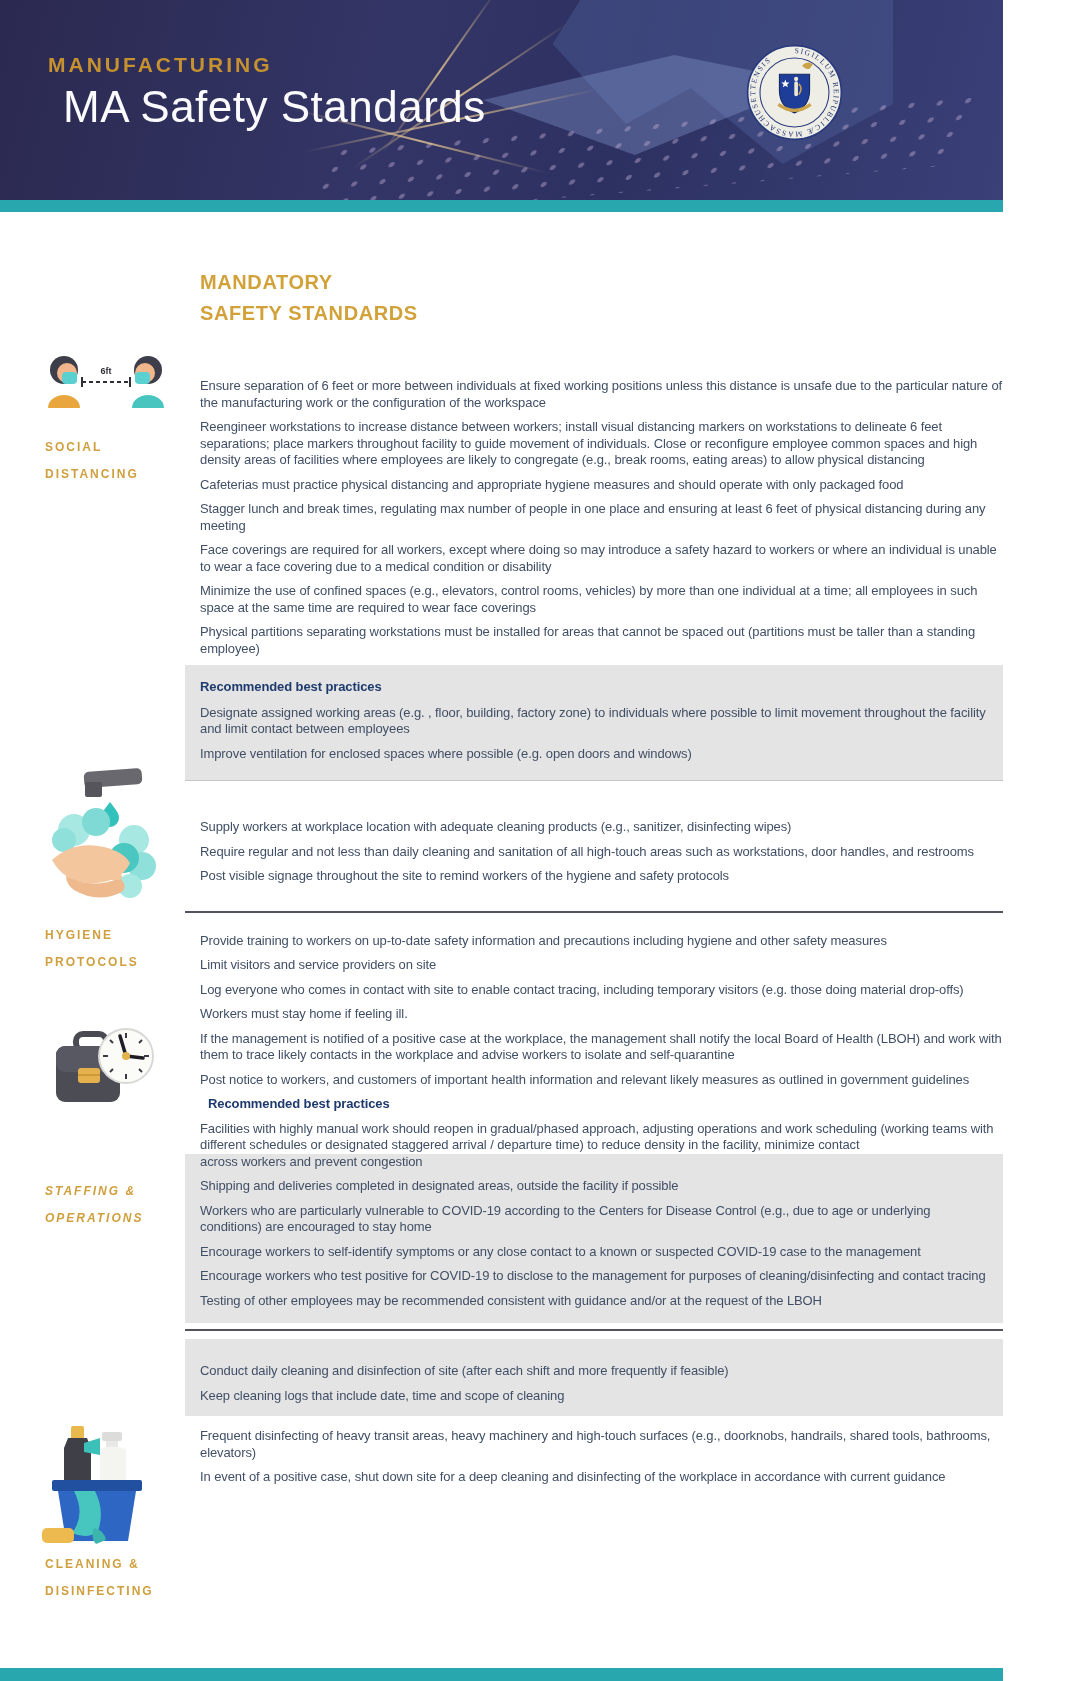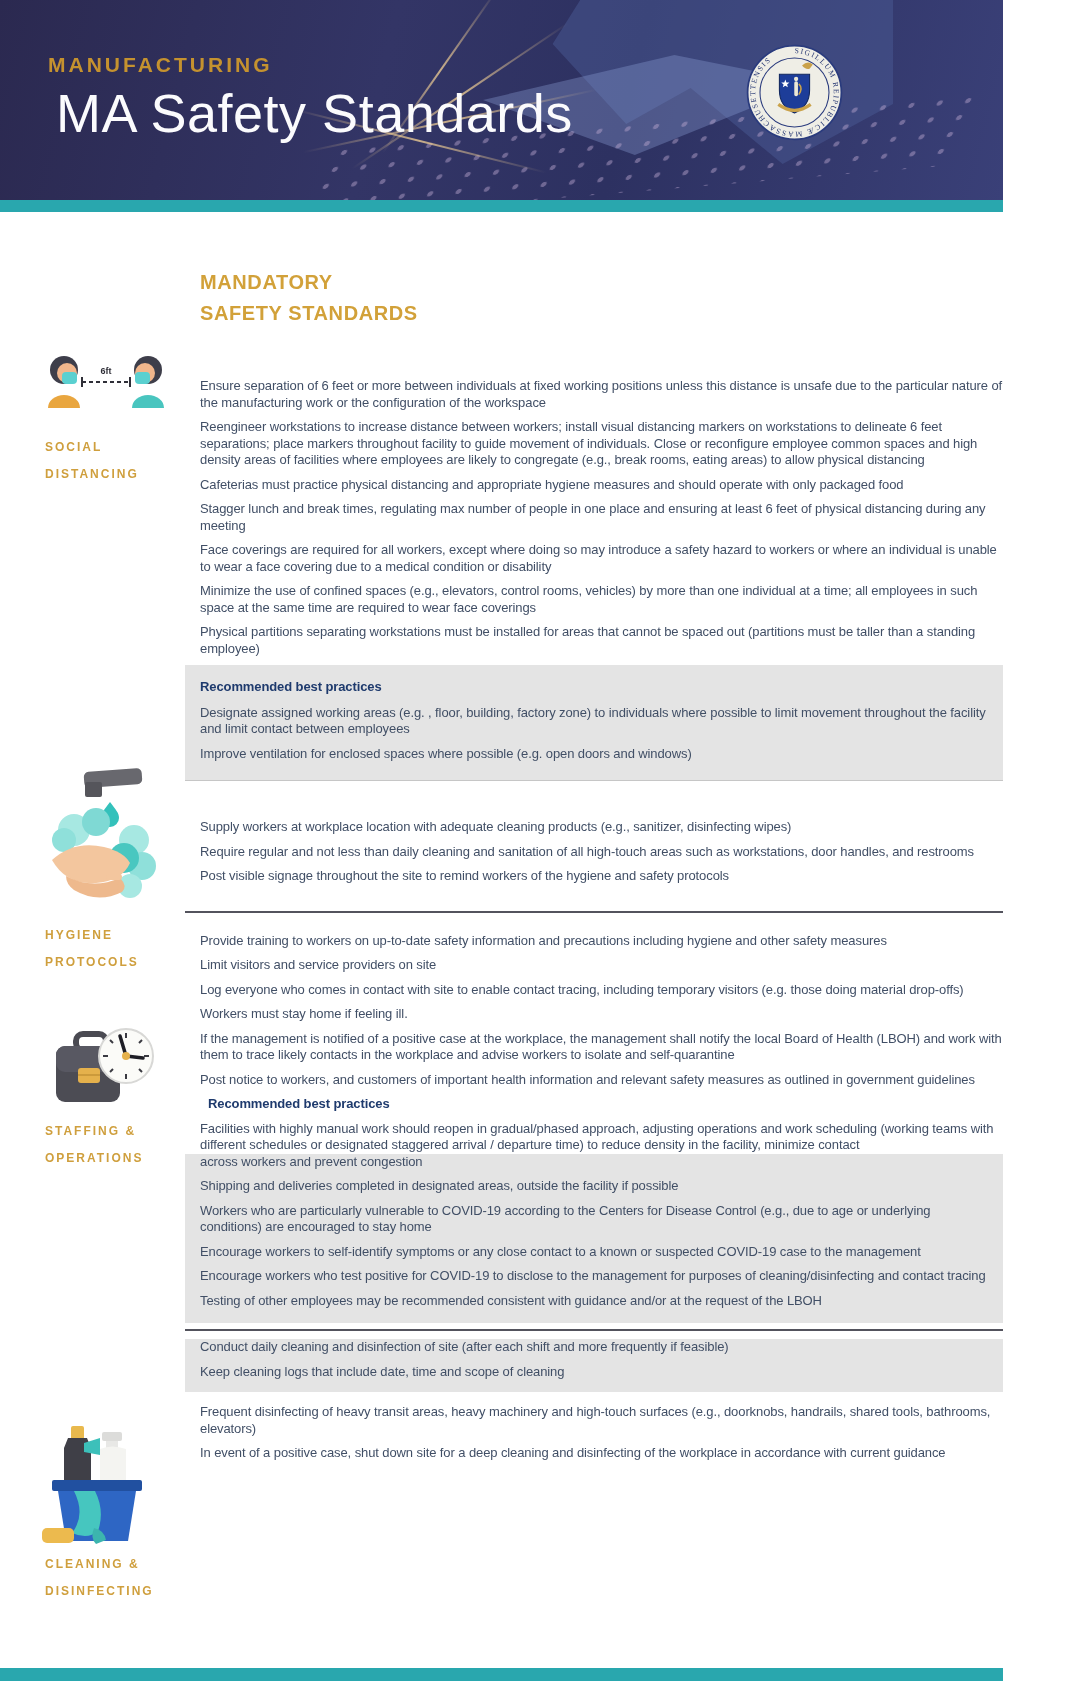--- a/index.html
+++ b/index.html
@@ -23,36 +23,36 @@
     background-image:radial-gradient(circle, rgba(185,165,205,.55) 2.2px, transparent 3px);
     background-size:27px 17px; transform:skewX(-32deg) rotate(-5deg); }
   .spark { position:absolute; height:2px;
     background:linear-gradient(90deg, rgba(250,214,150,0), rgba(250,214,150,.75), rgba(250,214,150,0)); }
   .sp1 { left:330px; top:95px;  width:260px; transform:rotate(-34deg); }
   .sp2 { left:300px; top:120px; width:300px; transform:rotate(-12deg); }
   .sp3 { left:340px; top:70px;  width:200px; transform:rotate(-55deg); }
   .sp4 { left:290px; top:140px; width:260px; transform:rotate(14deg); }
   .header-eyebrow { position:absolute; left:48px; top:53px; color:#c5922f;
     font-size:21px; font-weight:bold; letter-spacing:3px; }
-  .header-title { position:absolute; left:56px; top:82px; color:#fbfbfd;
-    font-size:54px; letter-spacing:.5px; font-weight:normal; }
+  .header-title { position:absolute; left:63px; top:82px; color:#fbfbfd;
+    font-size:44px; letter-spacing:.5px; font-weight:normal; }
   .seal { position:absolute; right:160px; top:44px; width:97px; height:97px; }
   .tealbar { height:12px; background:#29a7ae; }
   .footerbar { position:absolute; left:0; bottom:0; width:1080px; height:13px; background:#29a7ae; }
 
   
   .rail-icon { position:absolute; }
   .rail-label { position:absolute; color:#cf9f3d; font-weight:bold; font-size:12px;
     letter-spacing:2px; line-height:27px; white-space:nowrap; }
   .i-social   { left:40px; top:346px; }
   .l-social   { left:45px; top:434px; }
   .i-hygiene  { left:44px; top:756px; }
   .l-hygiene  { left:45px; top:922px; }
   .i-staffing { left:46px; top:1010px; }
-  .l-staffing { left:45px; top:1118px; }
+  .l-staffing { left:45px; top:1178px;font-style:italic; }
   .i-cleaning { left:38px; top:1420px; }
   .l-cleaning { left:45px; top:1551px; }
 
   
   .col { position:absolute; left:200px; top:212px; width:807px;
     color:#414f66; font-size:13px; line-height:16.5px; letter-spacing:-0.1px; }
   .mheading { margin:55px 0 0 0; font-size:20px; line-height:31px; color:#d2a139;
     letter-spacing:.6px; font-weight:bold; }
   .col p { margin:0 0 8px 0; }
   .sec1 { margin-top:49px; }
@@ -60,21 +60,21 @@
     border-bottom:1px solid #c6c6c6; }
   .panel-title { font-weight:bold; color:#1e3a6d; margin:0 0 9px 0 !important; }
   .panel1 { margin-top:8px; }
   .sec2 { margin-top:38px; }
   .divider { height:2px; background:#53535d; margin:26px 0 0 -15px; }
   .sec3 { margin-top:20px; }
   .ptitle-inline { font-weight:bold; color:#1e3a6d; margin:4px 0 8px 8px !important; }
   .lead { margin:0 !important; }
   .panel2 { background:#e4e4e4; margin-left:-15px; padding:0 16px 14px 15px; }
   .divider2 { margin-top:6px; }
-  .panel3 { background:#e4e4e4; margin:8px 0 0 -15px; padding:0 16px 12px 15px; }
+  .panel3 { background:#e4e4e4; margin:8px 0 0 -15px; padding:24px 16px 12px 15px; }
   .panel3 p:last-child { margin-bottom:0; }
   .sec4 { margin-top:12px; }
 </style>
 </head>
 <body>
 
 <div id="page">
 
   <div class="header">
     <div class="machine"></div>
@@ -220,21 +220,21 @@
     </div>
 
     <div class="divider"></div>
 
     <div class="sec3">
       <p>Provide training to workers on up-to-date safety information and precautions including hygiene and other safety measures</p>
       <p>Limit visitors and service providers on site</p>
       <p>Log everyone who comes in contact with site to enable contact tracing, including temporary visitors (e.g. those doing material drop-offs)</p>
       <p>Workers must stay home if feeling ill.</p>
       <p>If the management is notified of a positive case at the workplace, the management shall notify the local Board of Health (LBOH) and work with them to trace likely contacts in the workplace and advise workers to isolate and self-quarantine</p>
-      <p>Post notice to workers, and customers of important health information and relevant safety measures as outlined in government guidelines</p>
+      <p>Post notice to workers, and customers of important health information and relevant likely measures as outlined in government guidelines</p>
       <p class="ptitle-inline">Recommended best practices</p>
       <p class="lead">Facilities with highly manual work should reopen in gradual/phased approach, adjusting operations and work scheduling (working teams with different schedules or designated staggered arrival / departure time) to reduce density in the facility, minimize contact</p>
     </div>
 
     <div class="panel2">
       <p>across workers and prevent congestion</p>
       <p>Shipping  and deliveries completed in  designated areas, outside the  facility if possible</p>
       <p>Workers who are particularly vulnerable to COVID-19 according to the Centers for Disease Control (e.g., due to age or underlying conditions) are encouraged to stay home</p>
       <p>Encourage workers to self-identify symptoms or any close contact to a known or suspected COVID-19 case to the management</p>
       <p>Encourage workers who test positive for COVID-19 to disclose to the management for purposes of cleaning/disinfecting and contact tracing</p>

